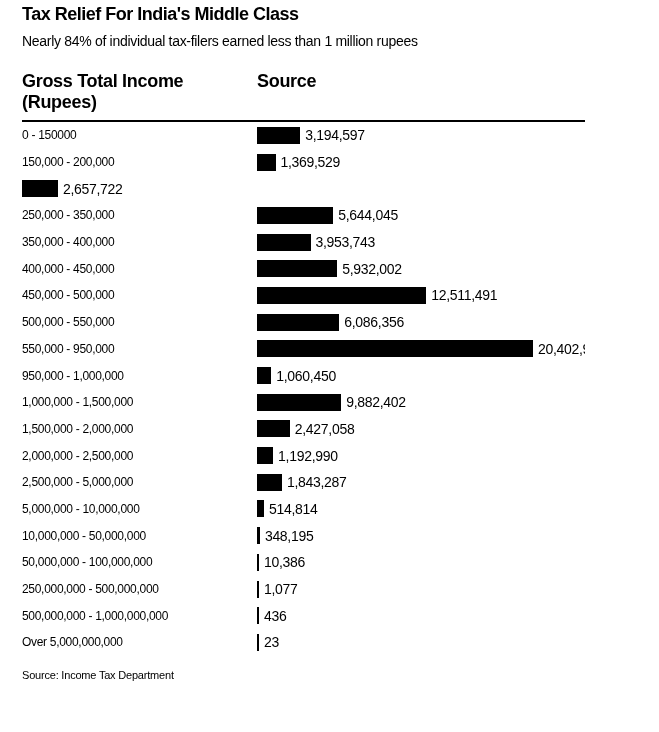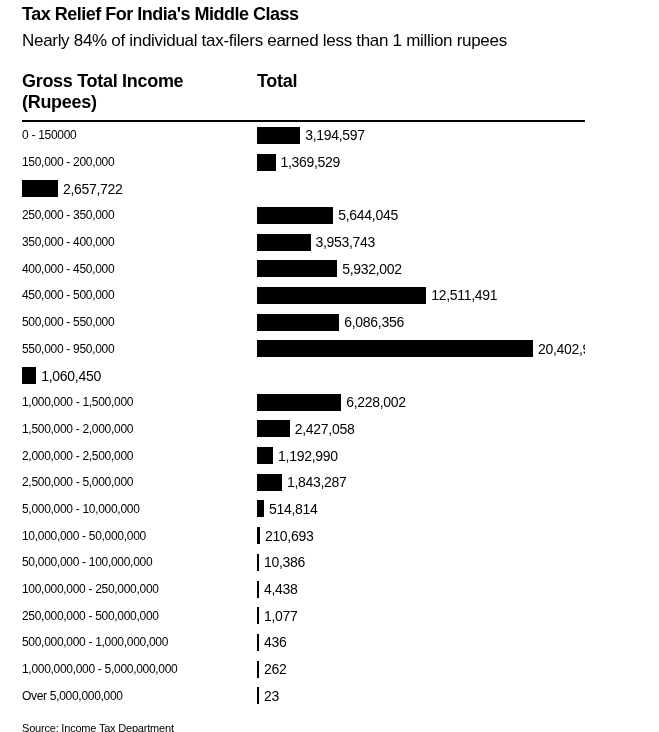--- a/index.html
+++ b/index.html
@@ -19,21 +19,21 @@
     background: #ffffff;
   }
   .title {
     font-size: 18px;
     font-weight: bold;
     letter-spacing: -0.5px;
     line-height: 22px;
     margin: 0;
   }
   .subtitle {
-    font-size: 17px;
+    font-size: 14px;
     letter-spacing: -0.3px;
     line-height: 18px;
     margin-top: 7px;
   }
   .col-headers {
     display: flex;
     margin-top: 21px;
     font-size: 18px;
     font-weight: bold;
     letter-spacing: -0.3px;
@@ -78,21 +78,21 @@
 </style>
 </head>
 <body>
 
 <div class="page">
   <div class="title">Tax Relief For India's Middle Class</div>
   <div class="subtitle">Nearly 84% of individual tax-filers earned less than 1 million rupees</div>
 
   <div class="col-headers">
     <div class="col1">Gross Total Income (Rupees)</div>
-    <div class="col2">Total</div>
+    <div class="col2">Source</div>
   </div>
 
   <div class="header-rule"></div>
 
   <div class="rows">
       <div class="row">
         <span class="cat">0 - 150000</span>
         <span class="bar" style="width: 43.2px; background: rgb(0, 0, 0);"></span>
         <span class="val">3,194,597</span>
       </div>
@@ -129,27 +129,28 @@
         <span class="cat">500,000 - 550,000</span>
         <span class="bar" style="width: 82.3px; background: rgb(0, 0, 0);"></span>
         <span class="val">6,086,356</span>
       </div>
       <div class="row">
         <span class="cat">550,000 - 950,000</span>
         <span class="bar" style="width: 276px; background: rgb(0, 0, 0);"></span>
         <span class="val">20,402,971</span>
       </div>
       <div class="row">
+        <span class="cat">950,000 - 1,000,000</span>
         <span class="bar" style="width: 14.3px; background: rgb(0, 0, 0);"></span>
         <span class="val">1,060,450</span>
       </div>
       <div class="row">
         <span class="cat">1,000,000 - 1,500,000</span>
         <span class="bar" style="width: 84.2px; background: rgb(0, 0, 0);"></span>
-        <span class="val">6,228,002</span>
+        <span class="val">9,882,402</span>
       </div>
       <div class="row">
         <span class="cat">1,500,000 - 2,000,000</span>
         <span class="bar" style="width: 32.8px; background: rgb(0, 0, 0);"></span>
         <span class="val">2,427,058</span>
       </div>
       <div class="row">
         <span class="cat">2,000,000 - 2,500,000</span>
         <span class="bar" style="width: 16.1px; background: rgb(0, 0, 0);"></span>
         <span class="val">1,192,990</span>
@@ -160,48 +161,38 @@
         <span class="val">1,843,287</span>
       </div>
       <div class="row">
         <span class="cat">5,000,000 - 10,000,000</span>
         <span class="bar" style="width: 7px; background: rgb(0, 0, 0);"></span>
         <span class="val">514,814</span>
       </div>
       <div class="row">
         <span class="cat">10,000,000 - 50,000,000</span>
         <span class="bar" style="width: 2.9px; background: rgb(0, 0, 0);"></span>
-        <span class="val">210,693</span>
+        <span class="val">348,195</span>
       </div>
       <div class="row">
         <span class="cat">50,000,000 - 100,000,000</span>
         <span class="bar" style="width: 2px; background: rgb(0, 0, 0);"></span>
         <span class="val">10,386</span>
-      </div>
-      <div class="row">
-        <span class="cat">100,000,000 - 250,000,000</span>
-        <span class="bar" style="width: 2px; background: rgb(0, 0, 0);"></span>
-        <span class="val">4,438</span>
       </div>
       <div class="row">
         <span class="cat">250,000,000 - 500,000,000</span>
         <span class="bar" style="width: 2px; background: rgb(0, 0, 0);"></span>
         <span class="val">1,077</span>
       </div>
       <div class="row">
         <span class="cat">500,000,000 - 1,000,000,000</span>
         <span class="bar" style="width: 2px; background: rgb(0, 0, 0);"></span>
         <span class="val">436</span>
       </div>
       <div class="row">
-        <span class="cat">1,000,000,000 - 5,000,000,000</span>
-        <span class="bar" style="width: 2px; background: rgb(0, 0, 0);"></span>
-        <span class="val">262</span>
-      </div>
-      <div class="row">
         <span class="cat">Over 5,000,000,000</span>
         <span class="bar" style="width: 2px; background: rgb(0, 0, 0);"></span>
         <span class="val">23</span>
       </div>
     </div>
 
   <div class="source">Source: Income Tax Department</div>
 </div>
 
 </body></html>

